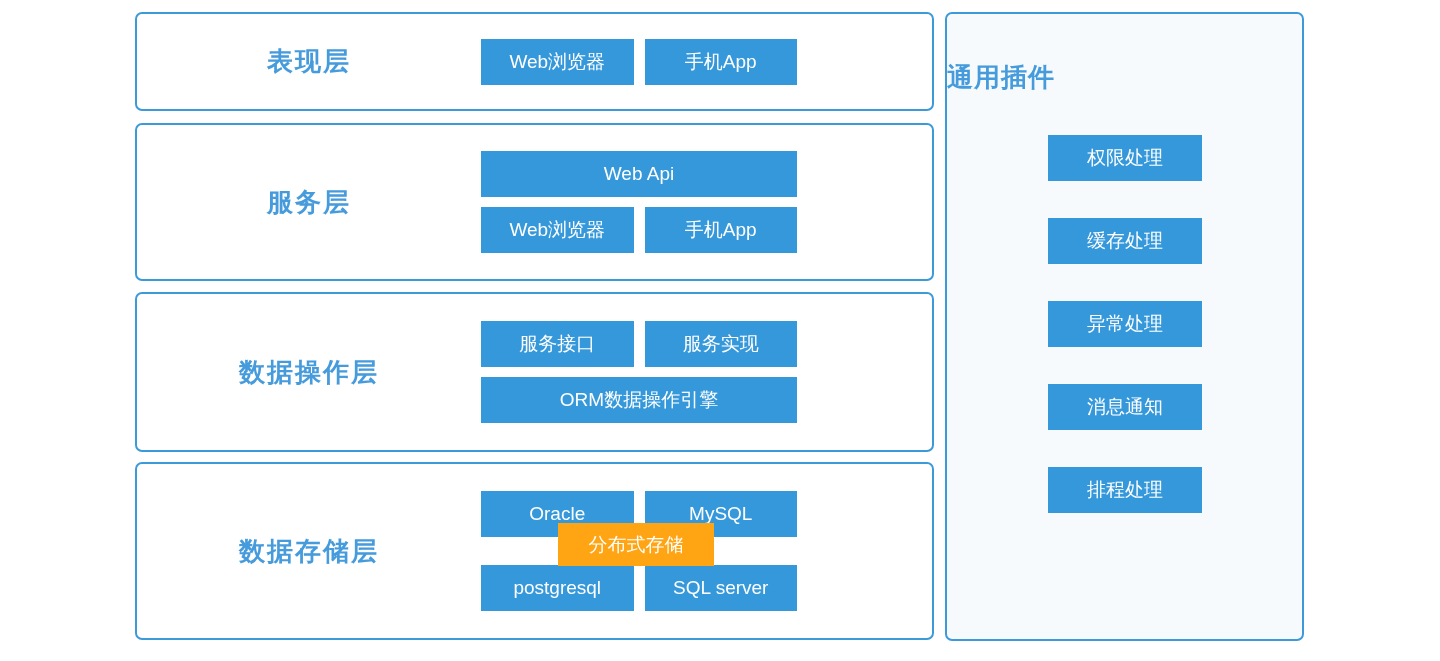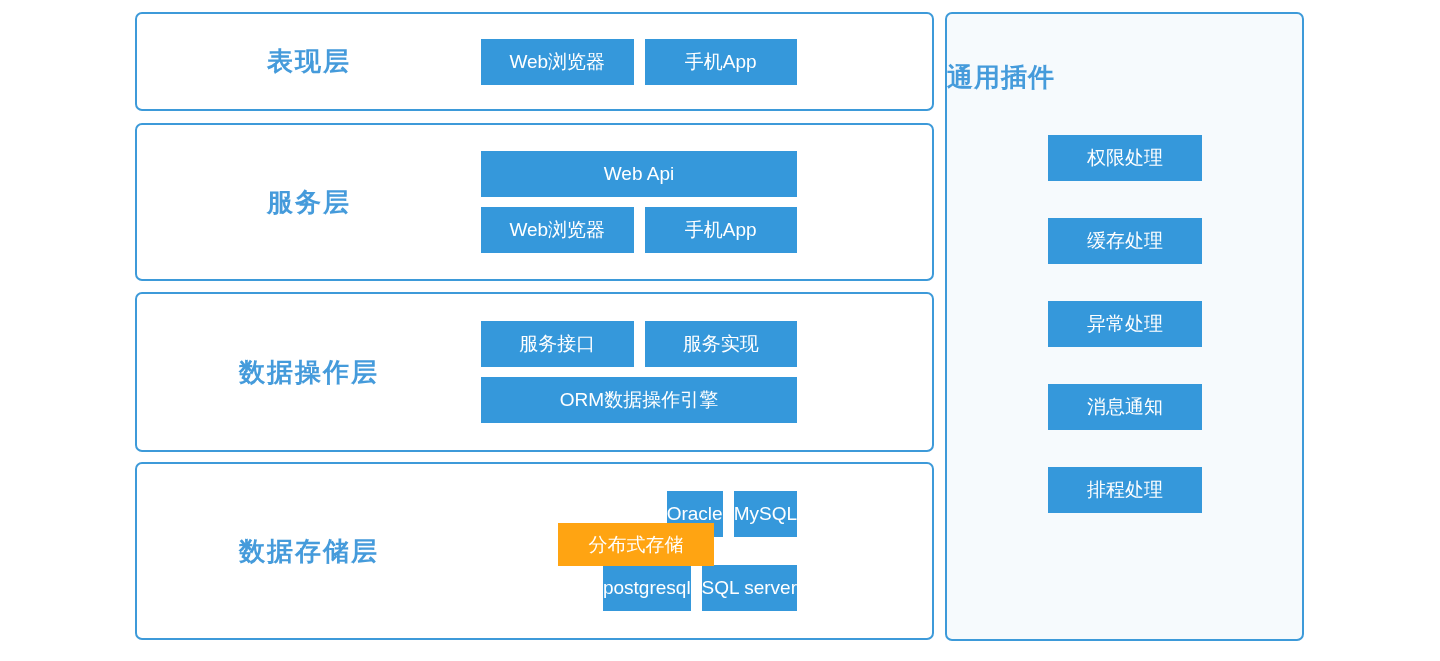--- a/index.html
+++ b/index.html
@@ -17,21 +17,21 @@
   .layer4{top:462px;height:178px;}
   .layer-label{
     position:absolute;left:0;top:0;bottom:0;width:344px;
     display:flex;align-items:center;justify-content:center;
     color:#459bdb;font-weight:bold;font-size:26px;letter-spacing:2px;
   }
   .btn-col{
     position:absolute;left:344px;top:0;bottom:0;width:316px;
     display:flex;flex-direction:column;justify-content:center;gap:10px;
   }
-  .layer4 .btn-col{gap:28px;align-items:flex-end;}
+  .layer4 .btn-col{gap:28px;}
   .row{display:flex;gap:11px;height:46px;}
   .blk{
     flex:1;background:#3598db;color:#ffffff;
     display:flex;align-items:center;justify-content:center;
     font-size:19px;white-space:nowrap;
   }
   .overlay{
     position:absolute;left:421px;top:59px;width:156px;height:43px;
     background:#ffa412;color:#ffffff;z-index:2;
     display:flex;align-items:center;justify-content:center;font-size:19px;

